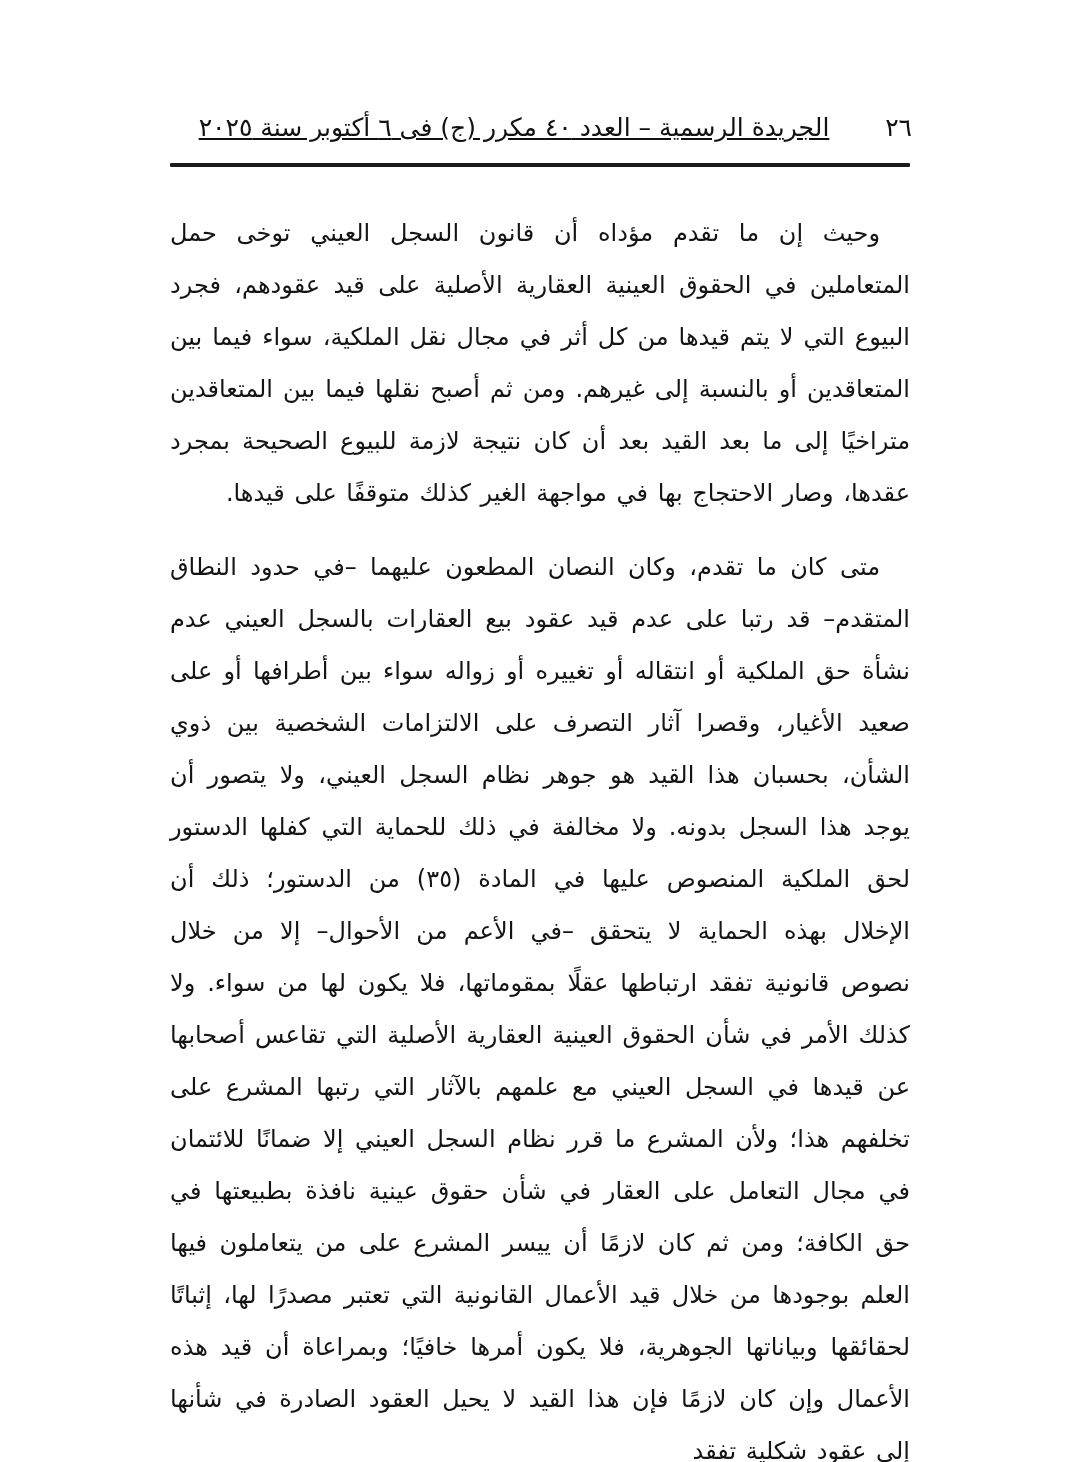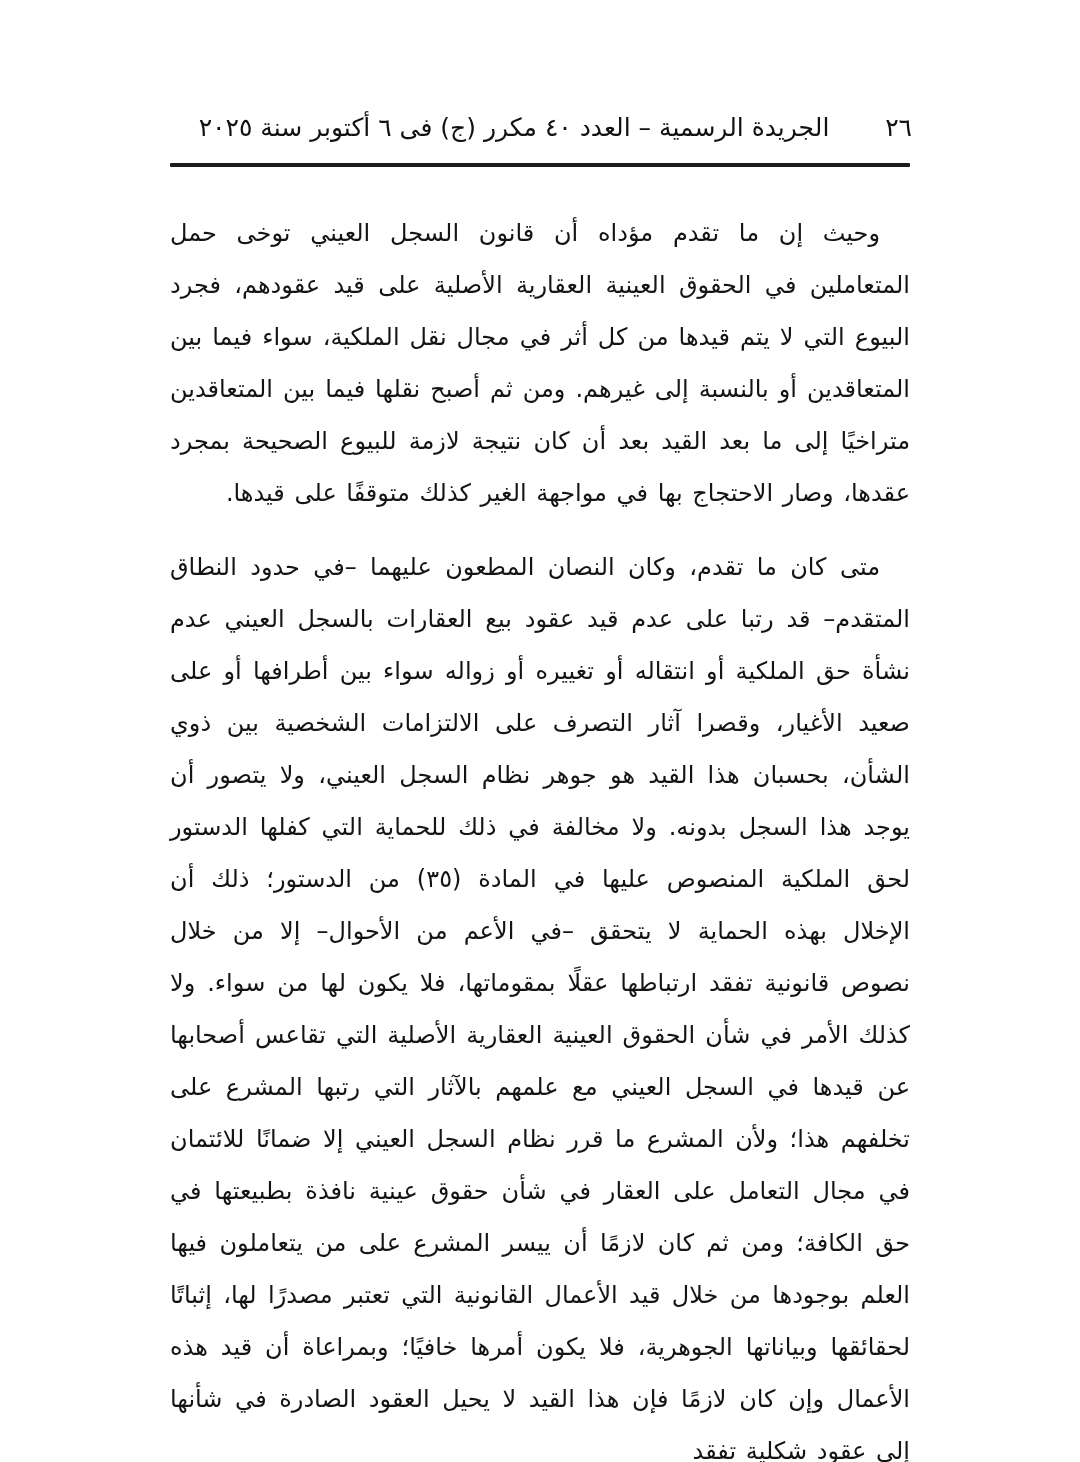--- a/index.html
+++ b/index.html
@@ -53,20 +53,21 @@
     white-space: nowrap;
   }
 
   .header-title {
     display: block;
     text-align: center;
     padding-inline-start: 52px; 
     font-size: 25px;
     color: #111111;
     white-space: nowrap;
+    text-decoration: underline;
   }
 
   .header-rule {
     height: 4px;
     background: #1b1b1b;
     margin-top: 11px;
     border-radius: 1px;
   }
 
   

